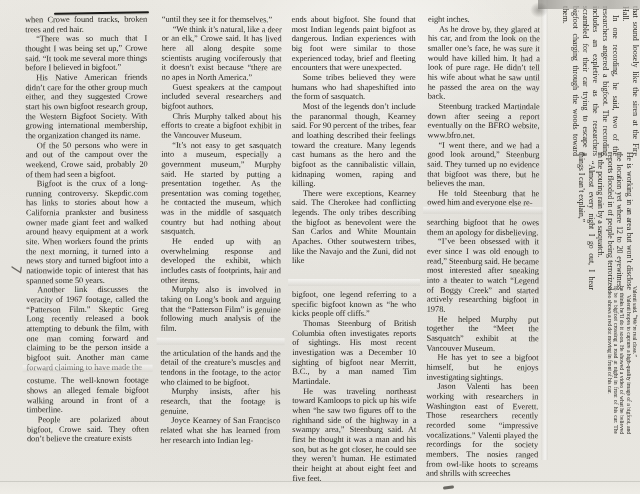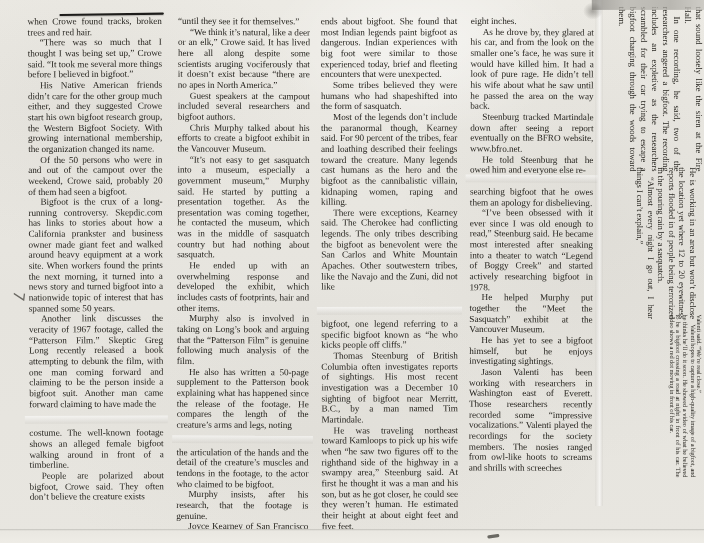--- a/index.html
+++ b/index.html
@@ -81,36 +81,35 @@
 
   <div class="col tilt-a" style="left:26px;width:122px;">
     <div class="piece">
       <p class="cont">when Crowe found tracks, broken trees and red hair.</p>
       <p>“There was so much that I thought I was being set up,” Crowe said. “It took me several more things before I believed in bigfoot.”</p>
       <p>His Native American friends didn’t care for the other group much either, and they suggested Crowe start his own bigfoot research group, the Western Bigfoot Society. With growing international membership, the organization changed its name.</p>
       <p>Of the 50 persons who were in and out of the campout over the weekend, Crowe said, probably 20 of them had seen a bigfoot.</p>
       <p>Bigfoot is the crux of a long-running controversy. Skepdic.com has links to stories about how a California prankster and business owner made giant feet and walked around heavy equipment at a work site. When workers found the prints the next morning, it turned into a news story and turned bigfoot into a nationwide topic of interest that has spanned some 50 years.</p>
       <p>Another link discusses the veracity of 1967 footage, called the “Patterson Film.” Skeptic Greg Long recently released a book attempting to debunk the film, with one man coming forward and claiming to be the person inside a bigfoot suit. Another man came forward claiming to have made the</p>
     </div>
-    <div class="piece seamgap" style="margin-top:17px;">
+    <div class="piece seamgap" style="margin-top:4px;">
       <p class="cont">costume. The well-known footage shows an alleged female bigfoot walking around in front of a timberline.</p>
       <p>People are polarized about bigfoot, Crowe said. They often don’t believe the creature exists</p>
     </div>
   </div>
 
   <div class="col tilt-b" style="left:161px;width:120px;">
     <div class="piece">
       <p class="cont">“until they see it for themselves.”</p>
       <p>“We think it’s natural, like a deer or an elk,” Crowe said. It has lived here all along despite some scientists aruging vociferously that it doesn’t exist because “there are no apes in North America.”</p>
       <p>Guest speakers at the campout included several researchers and bigfoot authors.</p>
       <p>Chris Murphy talked about his efforts to create a bigfoot exhibit in the Vancouver Museum.</p>
       <p>“It’s not easy to get sasquatch into a museum, especially a government museum,” Murphy said. He started by putting a presentation together. As the presentation was coming together, he contacted the museum, which was in the middle of sasquatch country but had nothing about sasquatch.</p>
       <p>He ended up with an overwhelming response and developed the exhibit, which includes casts of footprints, hair and other items.</p>
       <p>Murphy also is involved in taking on Long’s book and arguing that the “Patterson Film” is genuine following much analysis of the film.</p>
-      <p>He also has written a 50-page supplement to the Patterson book explaining what has happened since the release of the footage. He compares the length of the creature’s arms and legs, noting</p>
     </div>
     <div class="piece seamgap" style="margin-top:15px;">
       <p class="cont">the articulation of the hands and the detail of the creature’s muscles and tendons in the footage, to the actor who claimed to be bigfoot.</p>
       <p>Murphy insists, after his research, that the footage is genuine.</p>
       <p>Joyce Kearney of San Francisco related what she has learned from her research into Indian leg-</p>
     </div>
   </div>
 
   <div class="col tilt-c" style="left:292px;width:124px;">
     <div class="piece">
@@ -124,20 +123,21 @@
       <p>Thomas Steenburg of British Columbia often investigates reports of sightings. His most recent investigation was a December 10 sighting of bigfoot near Merritt, B.C., by a man named Tim Martindale.</p>
       <p>He was traveling northeast toward Kamloops to pick up his wife when “he saw two figures off to the righthand side of the highway in a swampy area,” Steenburg said. At first he thought it was a man and his son, but as he got closer, he could see they weren’t human. He estimated their height at about eight feet and five feet,</p>
     </div>
   </div>
 
   <div class="col tilt-d" style="left:427px;width:112px;">
     <div class="piece">
       <p class="cont">eight inches.</p>
       <p>As he drove by, they glared at his car, and from the look on the smaller one’s face, he was sure it would have killed him. It had a look of pure rage. He didn’t tell his wife about what he saw until he passed the area on the way back.</p>
       <p>Steenburg tracked Martindale down after seeing a report eventually on the BFRO website, www.bfro.net.</p>
+      <p>“I went there, and we had a good look around,” Steenburg said. They turned up no evidence that bigfoot was there, but he believes the man.</p>
       <p>He told Steenburg that he owed him and everyone else re-</p>
     </div>
     <div class="piece seamgap" style="margin-top:10px;">
       <p class="cont">searching bigfoot that he owes them an apology for disbelieving.</p>
       <p>“I’ve been obsessed with it ever since I was old enough to read,” Steenburg said. He became most interested after sneaking into a theater to watch “Legend of Boggy Creek” and started actively researching bigfoot in 1978.</p>
       <p>He helped Murphy put together the “Meet the Sasquatch” exhibit at the Vancouver Museum.</p>
       <p>He has yet to see a bigfoot himself, but he enjoys investigating sightings.</p>
       <p>Jason Valenti has been working with researchers in Washington east of Everett. Those researchers recently recorded some “impressive vocalizations.” Valenti played the recordings for the society members. The nosies ranged from owl-like hoots to screams and shrills with screeches</p>
     </div>
   </div>

